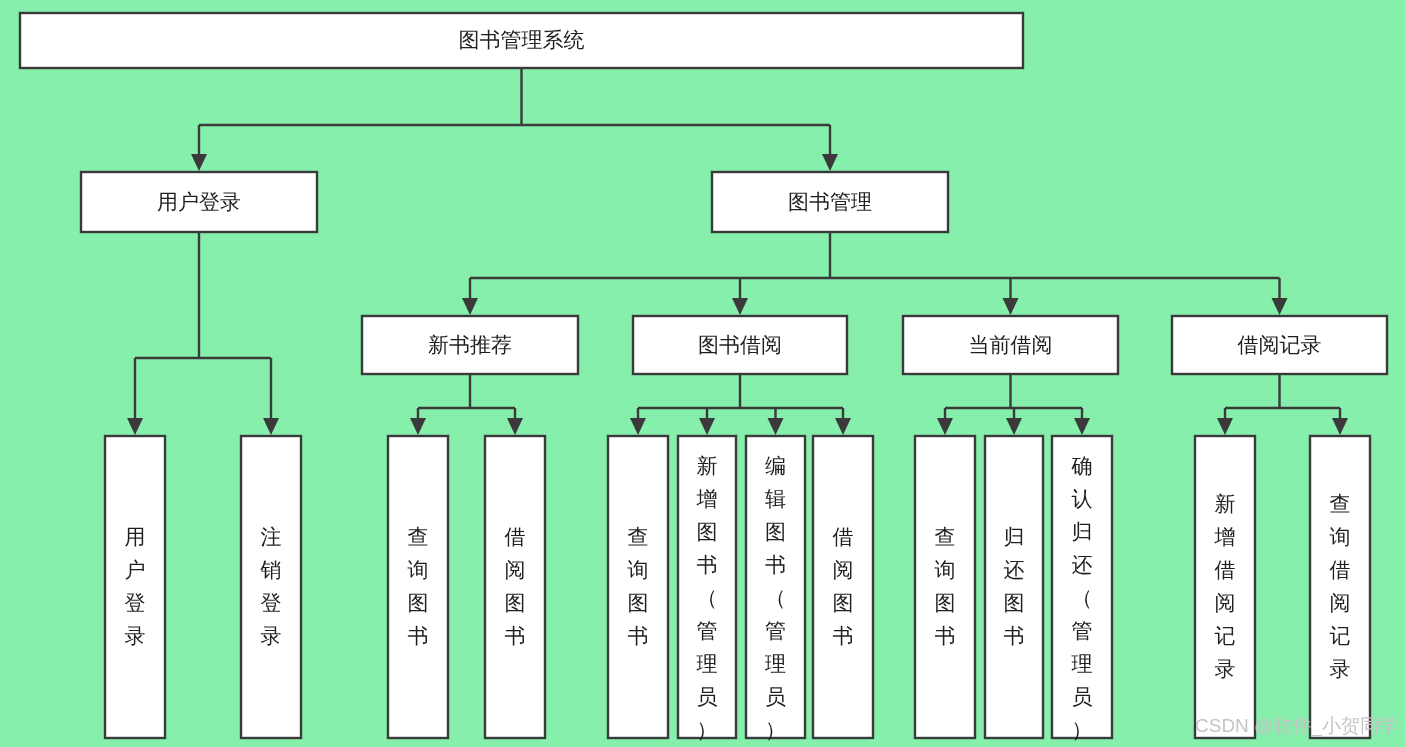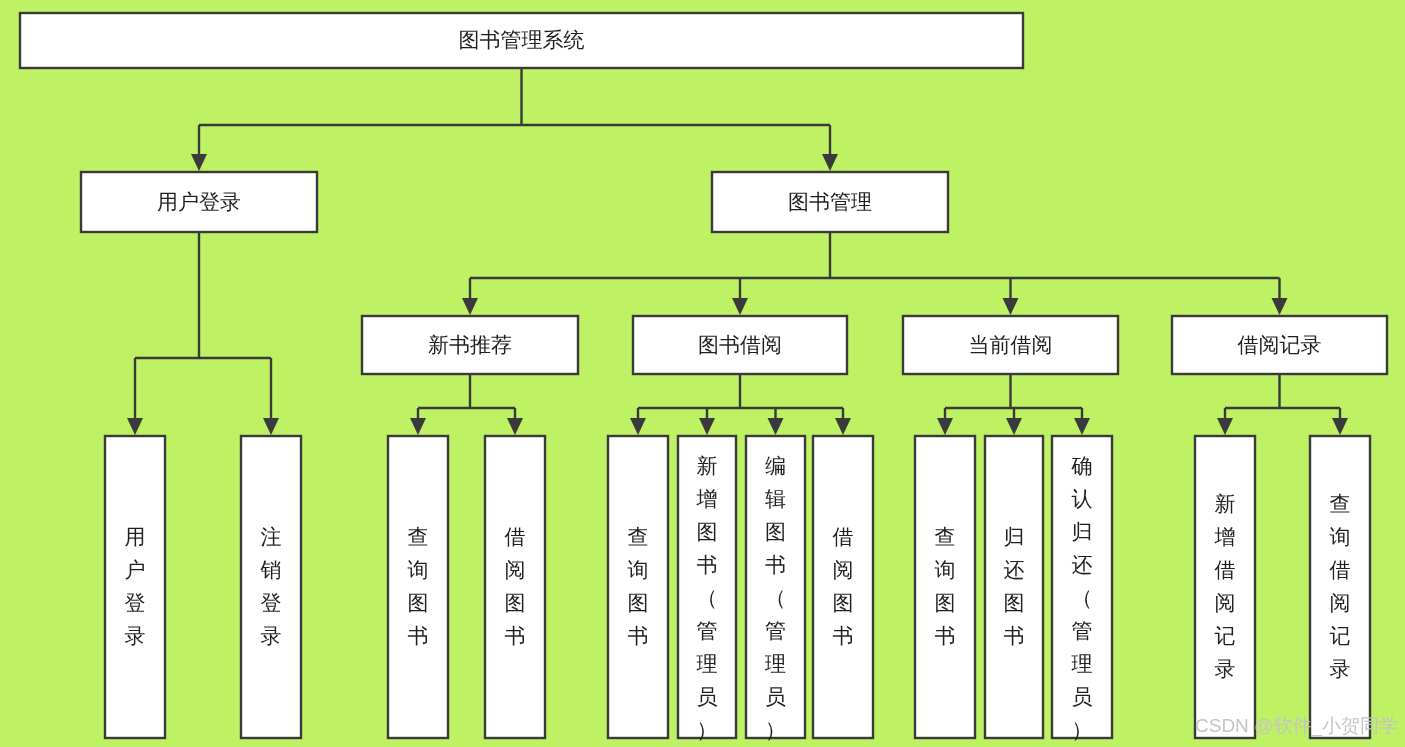--- a/index.html
+++ b/index.html
@@ -8,21 +8,21 @@
     padding: 0;
     background: #ffffff;
   }
   body {
     font-family: "Liberation Sans", "DejaVu Sans", sans-serif;
   }
   #diagram-root {
     position: relative;
     width: 1405px;
     height: 747px;
-    background: #bef264;
+    background: #86efac;
     overflow: hidden;
     text-align: center;
   }
   #diagram-svg {
     position: absolute;
     left: 0;
     top: 0;
     width: 1405px;
     height: 747px;
     display: block;

